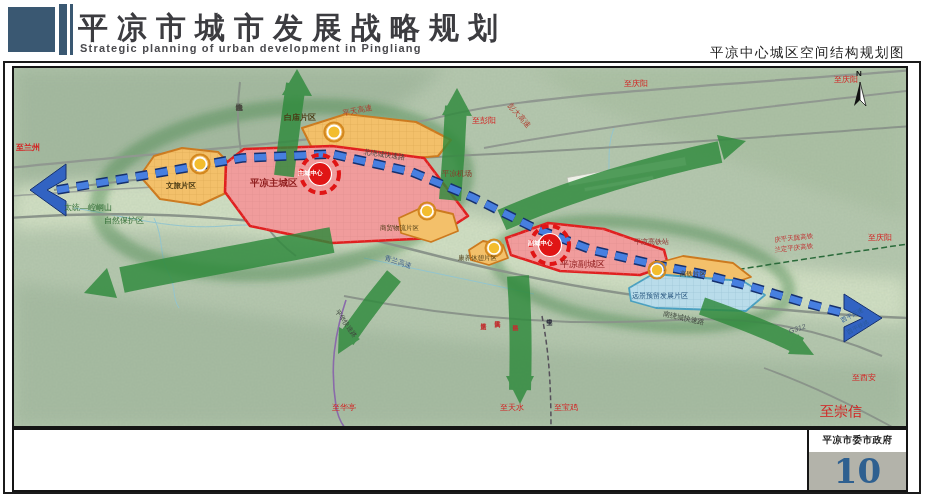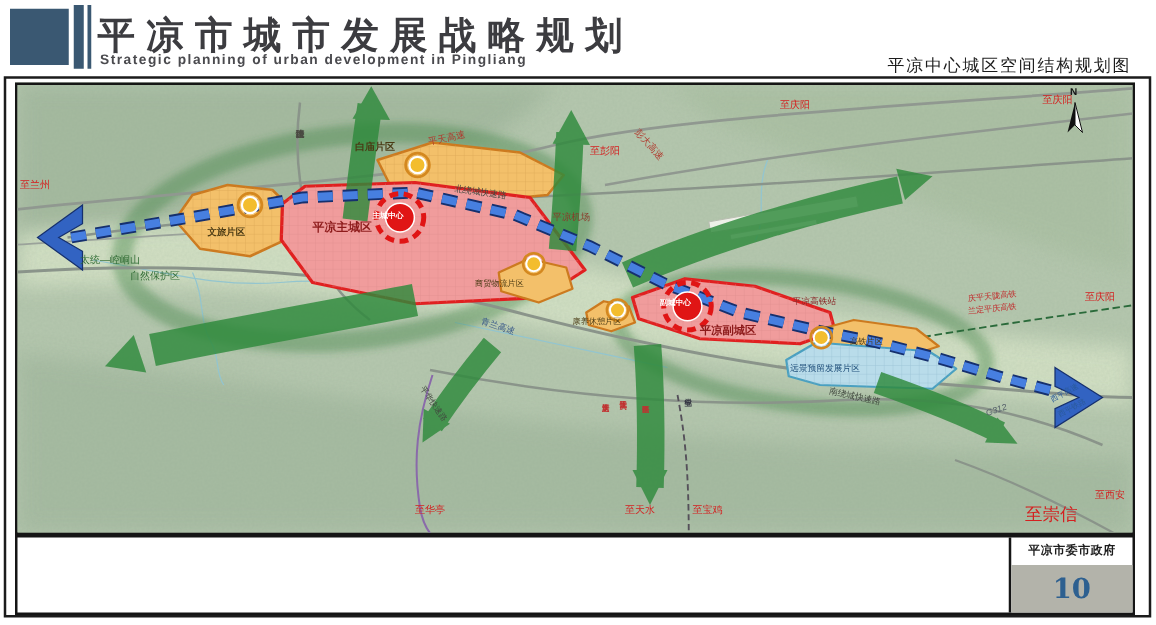--- a/index.html
+++ b/index.html
@@ -19,21 +19,21 @@
   .map-frame svg{position:absolute;left:0;top:0;width:100%;height:100%;}
   #map-labels{position:absolute;left:0;top:0;width:100%;height:100%;pointer-events:none;}
   .map-label{position:absolute;line-height:1.1;white-space:nowrap;transform-origin:0 0;font-family:"Liberation Sans",sans-serif;}
   .map-label.vertical{writing-mode:vertical-rl;}
 
   
   .bottom-band{position:absolute;left:12px;top:428px;width:896px;height:64px;border:2px solid #151515;box-sizing:border-box;background:#ffffff;}
   .caption{position:absolute;left:72px;top:17px;font-size:20px;font-weight:bold;letter-spacing:2px;color:#0d0d0d;white-space:nowrap;}
   .gov-box{position:absolute;right:0;top:0;width:99px;height:100%;border-left:2px solid #151515;box-sizing:border-box;}
   .gov-title{height:20px;font-size:9.5px;font-weight:bold;text-align:center;padding-top:4px;letter-spacing:0.5px;color:#1c1c1c;font-family:Liberation Serif, serif;}
-  .gov-page{position:absolute;left:0;right:0;top:22px;bottom:0;background:#b3b3aa;text-align:center;font-family:"DejaVu Serif",serif;font-weight:bold;font-size:22px;color:#2e6090;line-height:38px;}
+  .gov-page{position:absolute;left:0;right:0;top:22px;bottom:0;background:#b3b3aa;text-align:center;font-family:"DejaVu Serif",serif;font-weight:bold;font-size:34px;color:#2e6090;line-height:38px;}
 </style>
 </head>
 <body>
 
 <div>
   <div class="hdr-square"></div>
   <div class="hdr-bar1"></div>
   <div class="hdr-bar2"></div>
   <div class="hdr-title">平凉市城市发展战略规划</div>
   <div class="hdr-sub">Strategic planning of urban development in Pingliang</div>
@@ -200,51 +200,51 @@
       </g>
     </g>
 
     <g>
       <polygon points="846,14 840,38 846,32" fill="#111111"></polygon>
       <polygon points="846,14 852,38 846,32" fill="#ffffff" stroke="#111111" stroke-width="0.8"></polygon>
     </g>
   </svg>
 
   <div id="map-labels">
-      <span class="map-label" style="left: 2px; top: 76px; font-size: 8px; color: rgb(212, 32, 32);">至兰州</span>
+      <span class="map-label" style="left: 2px; top: 76px; font-size: 8px; color: rgb(212, 32, 32); font-weight: bold;">至兰州</span>
       <span class="map-label vertical" style="left: 221px; top: 30px; font-size: 7px; color: rgb(74, 74, 66);">西绕城快速路</span>
       <span class="map-label" style="left: 328px; top: 42px; font-size: 7.5px; color: rgb(176, 58, 46); transform: rotate(-12deg);">平天高速</span>
       <span class="map-label" style="left: 498px; top: 34px; font-size: 7.5px; color: rgb(176, 58, 46); transform: rotate(48deg);">彭大高速</span>
       <span class="map-label" style="left: 458px; top: 4px; font-size: 8px; color: rgb(212, 32, 32); margin-top: 45px;">至彭阳</span>
       <span class="map-label" style="left: 610px; top: 12px; font-size: 8px; color: rgb(212, 32, 32);">至庆阳</span>
       <span class="map-label" style="left: 820px; top: 8px; font-size: 8px; color: rgb(212, 32, 32);">至庆阳</span>
       <span class="map-label" style="left: 350px; top: 80px; font-size: 7px; color: rgb(65, 73, 63); transform: rotate(8deg);">北绕城快速路</span>
       <span class="map-label" style="left: 238px; top: 46px; font-size: 8px; color: rgb(74, 58, 20); font-weight: bold; margin-left: 32px;">白庙片区</span>
       <span class="map-label" style="left: 428px; top: 102px; font-size: 7.5px; color: rgb(139, 58, 42);">平凉机场</span>
       <span class="map-label" style="left: 236px; top: 110px; font-size: 9.5px; color: rgb(141, 27, 27); font-weight: bold;">平凉主城区</span>
       <span class="map-label" style="left: 284px; top: 102px; font-size: 6.2px; color: rgb(255, 255, 255); font-weight: bold;">主城中心</span>
       <span class="map-label" style="left: 152px; top: 114px; font-size: 7.5px; color: rgb(74, 58, 20); font-weight: bold;">文旅片区</span>
       <span class="map-label" style="left: 50px; top: 136px; font-size: 8px; color: rgb(47, 107, 51);">太统—崆峒山</span>
       <span class="map-label" style="left: 56px; top: 149px; font-size: 8px; color: rgb(47, 107, 51); margin-left: 34px;">自然保护区</span>
       <span class="map-label" style="left: 372px; top: 186px; font-size: 7px; color: rgb(58, 90, 138); transform: rotate(18deg);">青兰高速</span>
       <span class="map-label" style="left: 366px; top: 156px; font-size: 6.5px; color: rgb(74, 58, 20);">商贸物流片区</span>
       <span class="map-label" style="left: 444px; top: 186px; font-size: 6.5px; color: rgb(74, 58, 20);">康养休憩片区</span>
       <span class="map-label" style="left: 514px; top: 172px; font-size: 6.2px; color: rgb(255, 255, 255); font-weight: bold;">副城中心</span>
-      <span class="map-label" style="left: 546px; top: 192px; font-size: 9px; color: rgb(141, 27, 27); font-weight: bold;">平凉副城区</span>
+      <span class="map-label" style="left: 546px; top: 192px; font-size: 9px; color: rgb(141, 27, 27); font-weight: normal;">平凉副城区</span>
       <span class="map-label" style="left: 620px; top: 170px; font-size: 7px; color: rgb(139, 42, 42);">平凉高铁站</span>
       <span class="map-label" style="left: 666px; top: 202px; font-size: 6.5px; color: rgb(74, 58, 20);">高铁片区</span>
       <span class="map-label" style="left: 618px; top: 224px; font-size: 7px; color: rgb(31, 78, 121);">远景预留发展片区</span>
       <span class="map-label" style="left: 650px; top: 242px; font-size: 7px; color: rgb(65, 73, 63); transform: rotate(12deg);">南绕城快速路</span>
       <span class="map-label" style="left: 760px; top: 168px; font-size: 6.5px; color: rgb(192, 48, 48); transform: rotate(-6deg);">庆平天陇高铁</span>
       <span class="map-label" style="left: 760px; top: 178px; font-size: 6.5px; color: rgb(192, 48, 48); transform: rotate(-6deg);">兰定平庆高铁</span>
       <span class="map-label" style="left: 854px; top: 166px; font-size: 8px; color: rgb(212, 32, 32);">至庆阳</span>
       <span class="map-label" style="left: 774px; top: 260px; font-size: 7px; color: rgb(85, 96, 106); font-style: italic; transform: rotate(-18deg);">G312</span>
       <span class="map-label" style="left: 826px; top: 250px; font-size: 6px; color: rgb(42, 90, 154); transform: rotate(-28deg);">西平高速</span>
       <span class="map-label" style="left: 832px; top: 262px; font-size: 6px; color: rgb(42, 90, 154); transform: rotate(-28deg);">西平铁路</span>
-      <span class="map-label" style="left: 838px; top: 324px; font-size: 8px; color: rgb(212, 32, 32); margin-left: 24px;">至西安</span>
+      <span class="map-label" style="left: 838px; top: 306px; font-size: 8px; color: rgb(212, 32, 32);">至西安</span>
       <span class="map-label" style="left: 806px; top: 336px; font-size: 14px; color: rgb(212, 32, 32);">至崇信</span>
       <span class="map-label" style="left: 318px; top: 336px; font-size: 8px; color: rgb(212, 32, 32);">至华亭</span>
       <span class="map-label" style="left: 486px; top: 336px; font-size: 8px; color: rgb(212, 32, 32);">至天水</span>
       <span class="map-label" style="left: 540px; top: 336px; font-size: 8px; color: rgb(212, 32, 32);">至宝鸡</span>
       <span class="map-label vertical" style="left: 466px; top: 250px; font-size: 6px; color: rgb(192, 48, 48);">兰定平庆高铁</span>
       <span class="map-label vertical" style="left: 480px; top: 248px; font-size: 6px; color: rgb(192, 48, 48);">庆平天陇高铁</span>
       <span class="map-label vertical" style="left: 498px; top: 252px; font-size: 6px; color: rgb(192, 48, 48);">西平铁路</span>
       <span class="map-label vertical" style="left: 532px; top: 246px; font-size: 6px; color: rgb(42, 42, 58);">宝中二线</span>
       <span class="map-label" style="left: 326px; top: 240px; font-size: 6.5px; color: rgb(65, 73, 63); transform: rotate(55deg);">平华快速路</span>
       <span class="map-label" style="left: 842px; top: 2px; font-size: 8px; color: rgb(17, 17, 17); font-weight: bold;">N</span>

